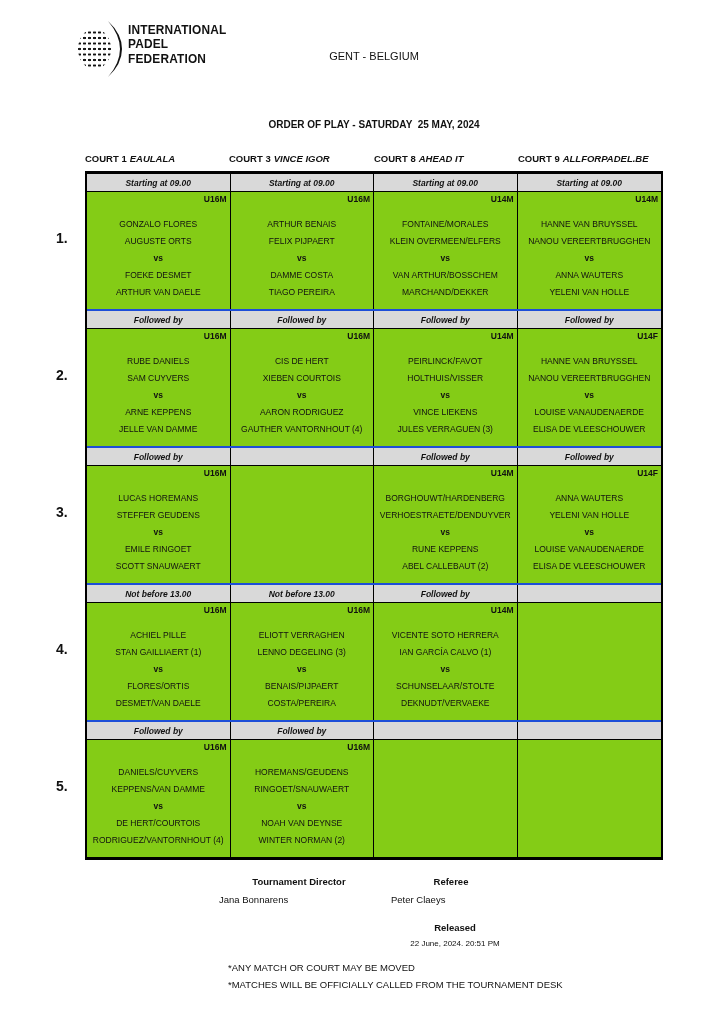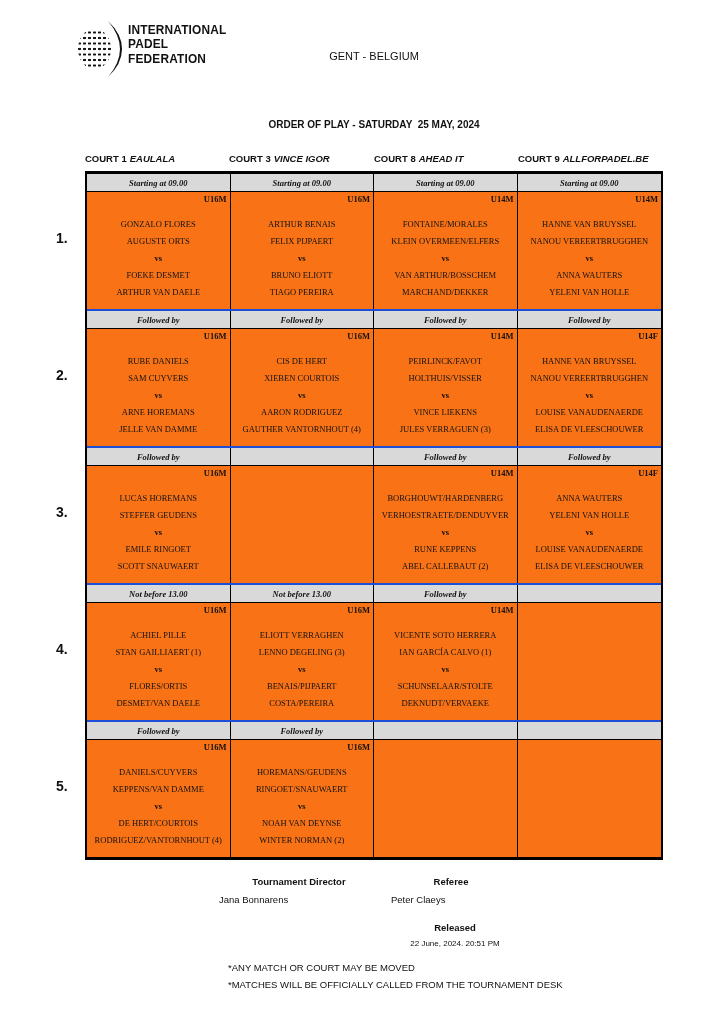--- a/index.html
+++ b/index.html
@@ -27,21 +27,21 @@
   .evt-sub   { top:50px; font-size:11px; }
   .evt-dates { top:66px; font-size:11px; }
   .oop-title { top:119px; font-size:10px; font-weight:700; white-space:pre; }
   
   .court-label { position:absolute; top:153px; width:145px; text-align:left;
                  font-size:9.5px; font-weight:700; white-space:nowrap; }
   .court-label .sponsor { font-style:italic; margin-left:3px; }
   
   .sched {
     position:absolute; left:85px; top:171px; width:574px;
-    border:2px solid #000; border-top-width:3px; border-bottom-width:3px; background:#f97316;font-family:Liberation Serif, serif;
+    border:2px solid #000; border-top-width:3px; border-bottom-width:3px; background:#84cc16;
   }
   .group + .group .hrow { border-top:2px solid #1d4ed8; }
   .hrow { display:grid; grid-template-columns:repeat(4,1fr); background:#d9d9d9;
           border-bottom:1px solid #000; height:17px; }
   .hcell { border-right:1px solid #000; display:flex; align-items:center; justify-content:center;
            font-size:8.5px; font-weight:700; font-style:italic; }
   .hcell:last-child { border-right:none; }
   .mrow { display:grid; grid-template-columns:repeat(4,1fr); height:117px; }
   .mcell { border-right:1px solid #000; text-align:center; overflow:hidden; }
   .mcell:last-child { border-right:none; }
@@ -118,21 +118,21 @@
             <div class="line">FOEKE DESMET</div>
             <div class="line">ARTHUR VAN DAELE</div>
           </div>
         </div>
         <div class="mcell">
           <div class="cat">U16M</div>
           <div class="teams">
             <div class="line">ARTHUR BENAIS</div>
             <div class="line">FELIX PIJPAERT</div>
             <div class="line vs">vs</div>
-            <div class="line">BRUNO ELIOTT</div>
+            <div class="line">DAMME COSTA</div>
             <div class="line">TIAGO PEREIRA</div>
           </div>
         </div>
         <div class="mcell">
           <div class="cat">U14M</div>
           <div class="teams">
             <div class="line">FONTAINE/MORALES</div>
             <div class="line">KLEIN OVERMEEN/ELFERS</div>
             <div class="line vs">vs</div>
             <div class="line">VAN ARTHUR/BOSSCHEM</div>
@@ -159,21 +159,21 @@
         <div class="hcell">Followed by</div>
         <div class="hcell">Followed by</div>
       </div>
       <div class="mrow">
         <div class="mcell">
           <div class="cat">U16M</div>
           <div class="teams">
             <div class="line">RUBE DANIELS</div>
             <div class="line">SAM CUYVERS</div>
             <div class="line vs">vs</div>
-            <div class="line">ARNE HOREMANS</div>
+            <div class="line">ARNE KEPPENS</div>
             <div class="line">JELLE VAN DAMME</div>
           </div>
         </div>
         <div class="mcell">
           <div class="cat">U16M</div>
           <div class="teams">
             <div class="line">CIS DE HERT</div>
             <div class="line">XIEBEN COURTOIS</div>
             <div class="line vs">vs</div>
             <div class="line">AARON RODRIGUEZ</div>

